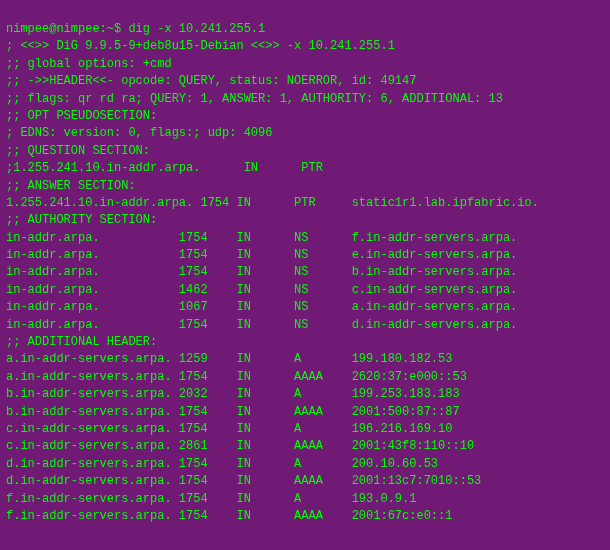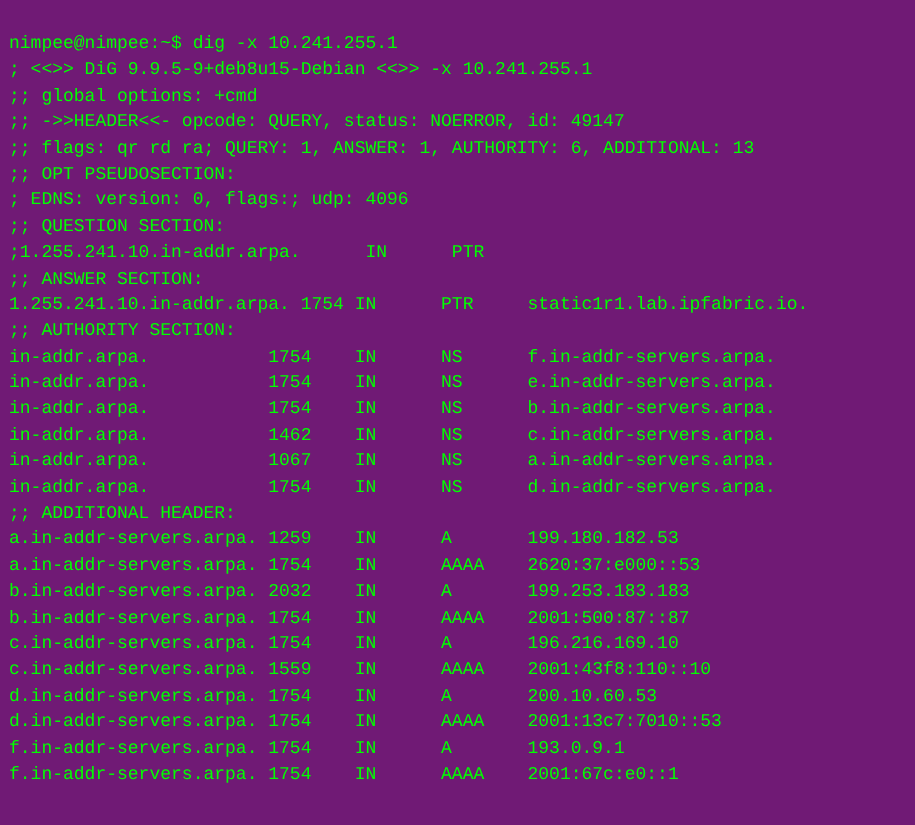--- a/index.html
+++ b/index.html
@@ -52,20 +52,20 @@
       <div class="line">in-addr.arpa.           1462    IN      NS      c.in-addr-servers.arpa.</div>
       <div class="line">in-addr.arpa.           1067    IN      NS      a.in-addr-servers.arpa.</div>
       <div class="line">in-addr.arpa.           1754    IN      NS      d.in-addr-servers.arpa.</div>
       <div class="line"></div>
       <div class="line">;; ADDITIONAL HEADER:</div>
       <div class="line">a.in-addr-servers.arpa. 1259    IN      A       199.180.182.53</div>
       <div class="line">a.in-addr-servers.arpa. 1754    IN      AAAA    2620:37:e000::53</div>
       <div class="line">b.in-addr-servers.arpa. 2032    IN      A       199.253.183.183</div>
       <div class="line">b.in-addr-servers.arpa. 1754    IN      AAAA    2001:500:87::87</div>
       <div class="line">c.in-addr-servers.arpa. 1754    IN      A       196.216.169.10</div>
-      <div class="line">c.in-addr-servers.arpa. 1559    IN      AAAA    2001:43f8:110::10</div>
+      <div class="line">c.in-addr-servers.arpa. 2861    IN      AAAA    2001:43f8:110::10</div>
       <div class="line">d.in-addr-servers.arpa. 1754    IN      A       200.10.60.53</div>
       <div class="line">d.in-addr-servers.arpa. 1754    IN      AAAA    2001:13c7:7010::53</div>
       <div class="line">f.in-addr-servers.arpa. 1754    IN      A       193.0.9.1</div>
       <div class="line">f.in-addr-servers.arpa. 1754    IN      AAAA    2001:67c:e0::1</div>
       <div class="line"></div>
     </div>
 </div>
 
 </body></html>

